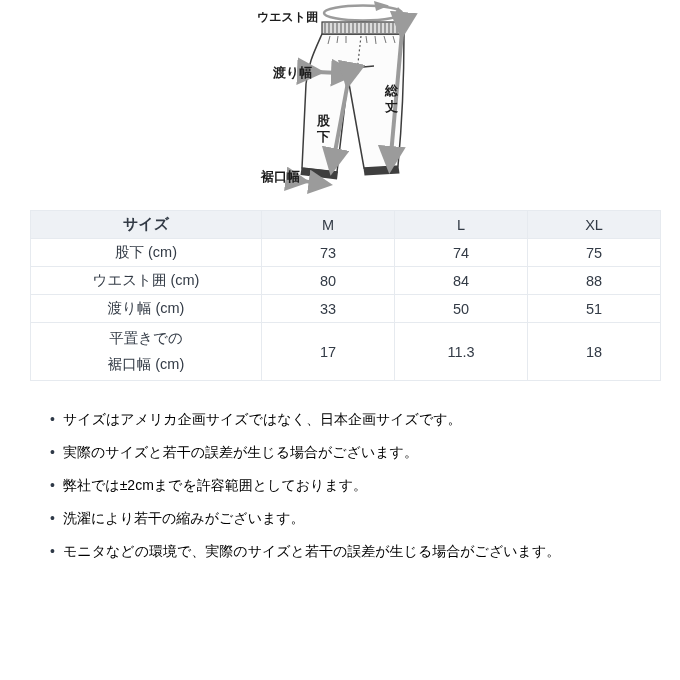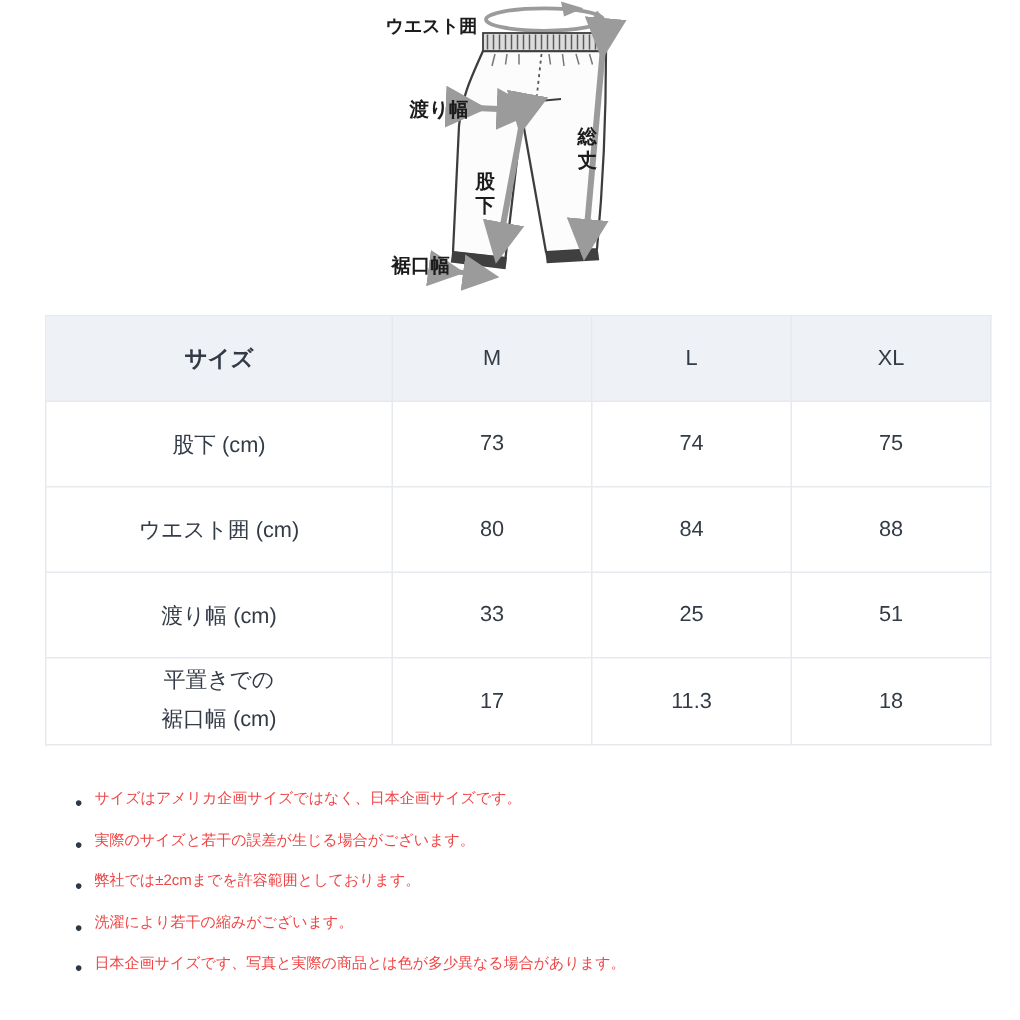--- a/index.html
+++ b/index.html
@@ -26,40 +26,40 @@
     table-layout: fixed;
     font-size: 14.5px;
     color: #333b46;
   }
   .size-table col.c-label { width: 231px; }
   .size-table col.c-val { width: 133px; }
   .size-table th, .size-table td {
     border: 1px solid #e6eaef;
     text-align: center;
     vertical-align: middle;
-    height: 57px;
+    height: 28px;
     font-weight: 400;
   }
   .size-table thead th { background: #eef1f5; }
   .size-table thead th.size-head { font-weight: 700; font-size: 15px; }
   .size-table tr.tall td { height: 58px; }
   .prewrap { white-space: pre-line; line-height: 1.75; margin-top: 20px; }
 
   
   ul.notes {
     list-style: none;
     margin: 29px 20px 0 50px;
   }
   ul.notes li {
     position: relative;
     padding-left: 13px;
     margin-bottom: 13.5px;
-    font-size: 10px;
+    font-size: 14px;
     line-height: 1.4;
-    color: #ef4444;
+    color: #000000;
   }
   ul.notes li::before {
     content: "\2022";
     position: absolute;
     left: 0; top: 0;
     color: #2e3947;
     font-size: 14px;
   }
 </style>
 </head>
@@ -139,34 +139,34 @@
       </tr>
       <tr>
         <td>ウエスト囲 (cm)</td>
         <td>80</td>
         <td>84</td>
         <td>88</td>
       </tr>
       <tr>
         <td>渡り幅 (cm)</td>
         <td>33</td>
-        <td>25</td>
+        <td>50</td>
         <td>51</td>
       </tr>
       <tr class="tall">
         <td class="prewrap">平置きでの
 裾口幅 (cm)</td>
         <td>17</td>
         <td>11.3</td>
         <td>18</td>
       </tr>
     </tbody>
   </table>
 
   <ul class="notes">
     <li>サイズはアメリカ企画サイズではなく、日本企画サイズです。</li>
     <li>実際のサイズと若干の誤差が生じる場合がございます。</li>
     <li>弊社では±2cmまでを許容範囲としております。</li>
     <li>洗濯により若干の縮みがございます。</li>
-    <li>日本企画サイズです、写真と実際の商品とは色が多少異なる場合があります。</li>
+    <li>モニタなどの環境で、実際のサイズと若干の誤差が生じる場合がございます。</li>
   </ul>
 
 </div>
 
 </body></html>

